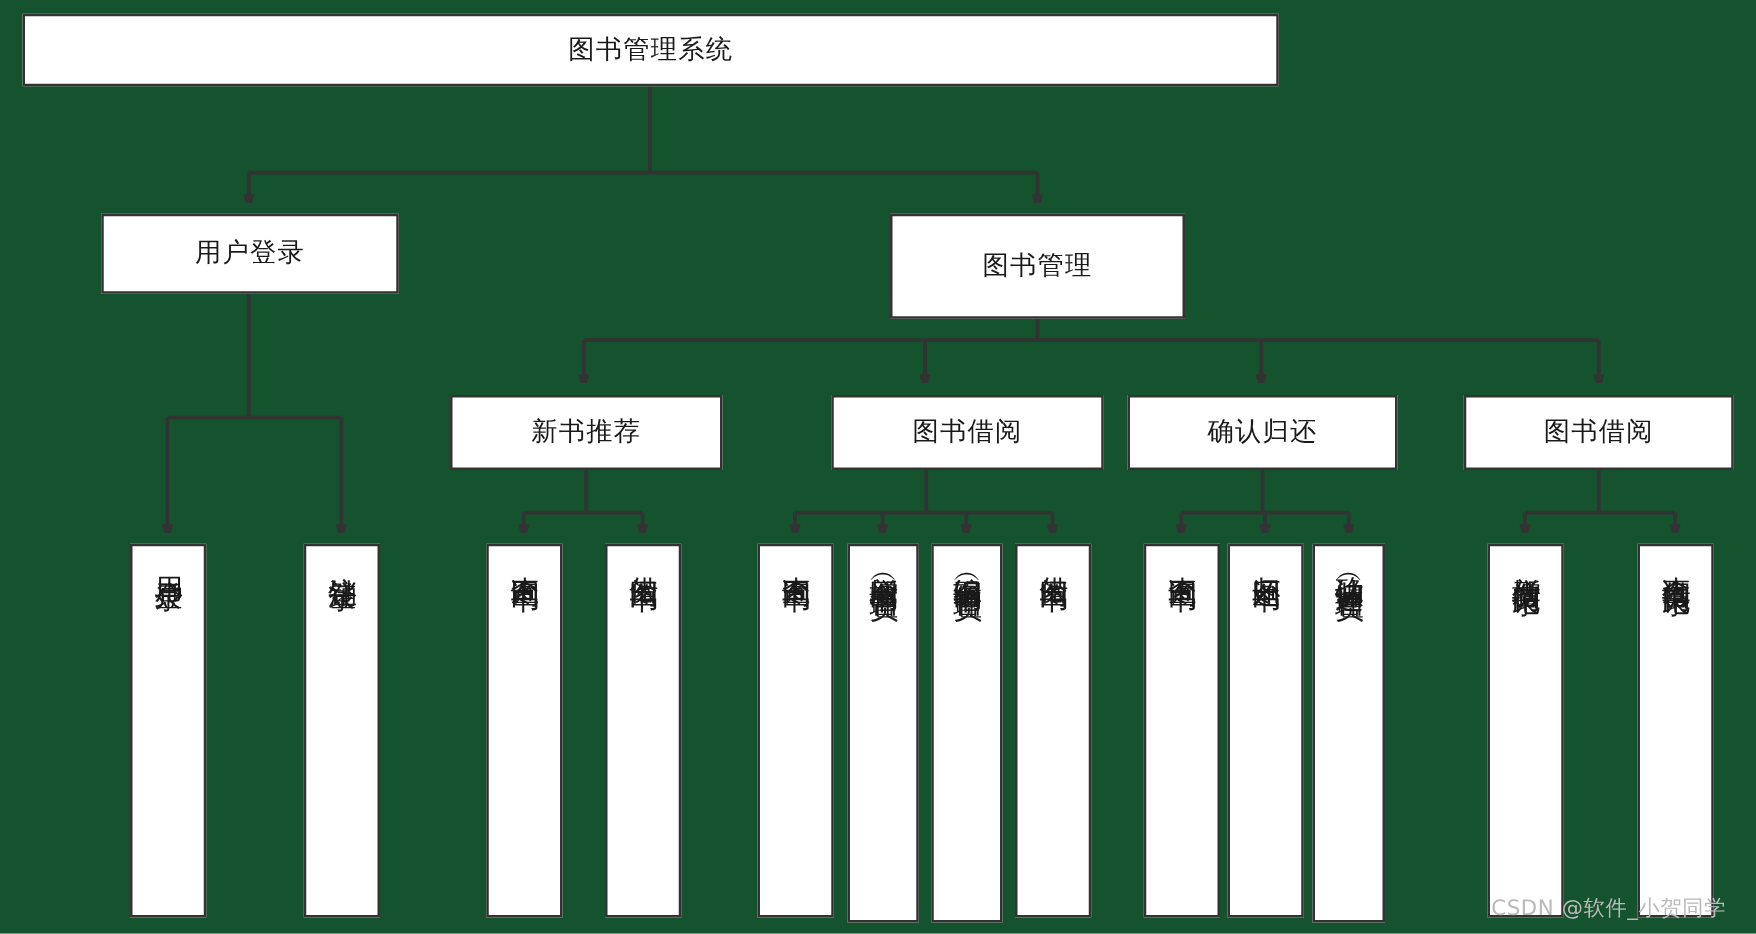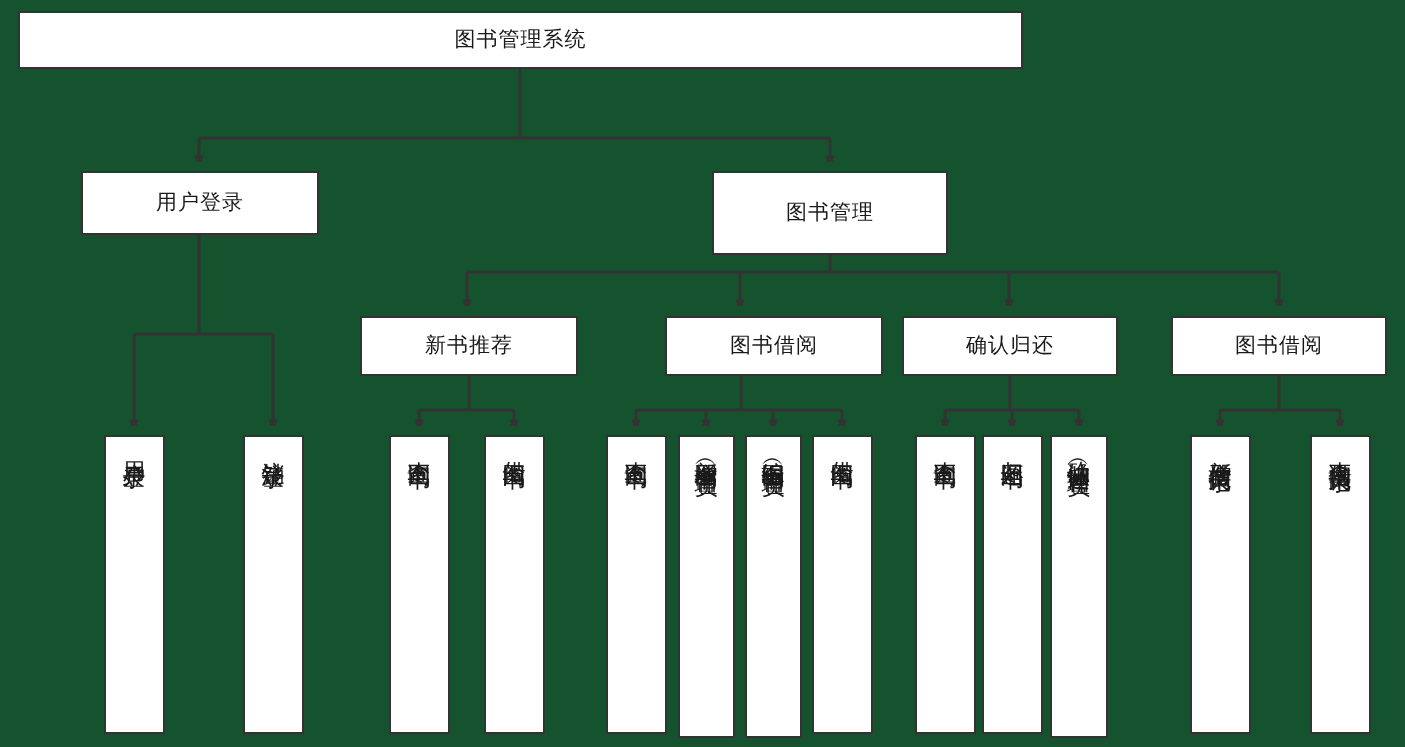--- a/index.html
+++ b/index.html
@@ -164,14 +164,15 @@
         <span class="node-label" style="color: rgb(26, 26, 26);">确认归还（管理员）</span>
       </div>
       <div class="node vertical" style="left: 1190px; top: 435px; width: 61px; height: 299px; border-color: rgb(51, 51, 51); background: rgb(255, 255, 255);">
         <span class="node-label" style="color: rgb(26, 26, 26);">新增借阅记录</span>
       </div>
       <div class="node vertical" style="left: 1310px; top: 435px; width: 61px; height: 299px; border-color: rgb(51, 51, 51); background: rgb(255, 255, 255);">
         <span class="node-label" style="color: rgb(26, 26, 26);">查询借阅记录</span>
       </div>
     </div>
 
+  <div class="watermark" style="left: 1193px; top: 715px; color: rgb(185, 185, 185);">CSDN @软件_小贺同学</div>
 
 </div>
 
 </body></html>

